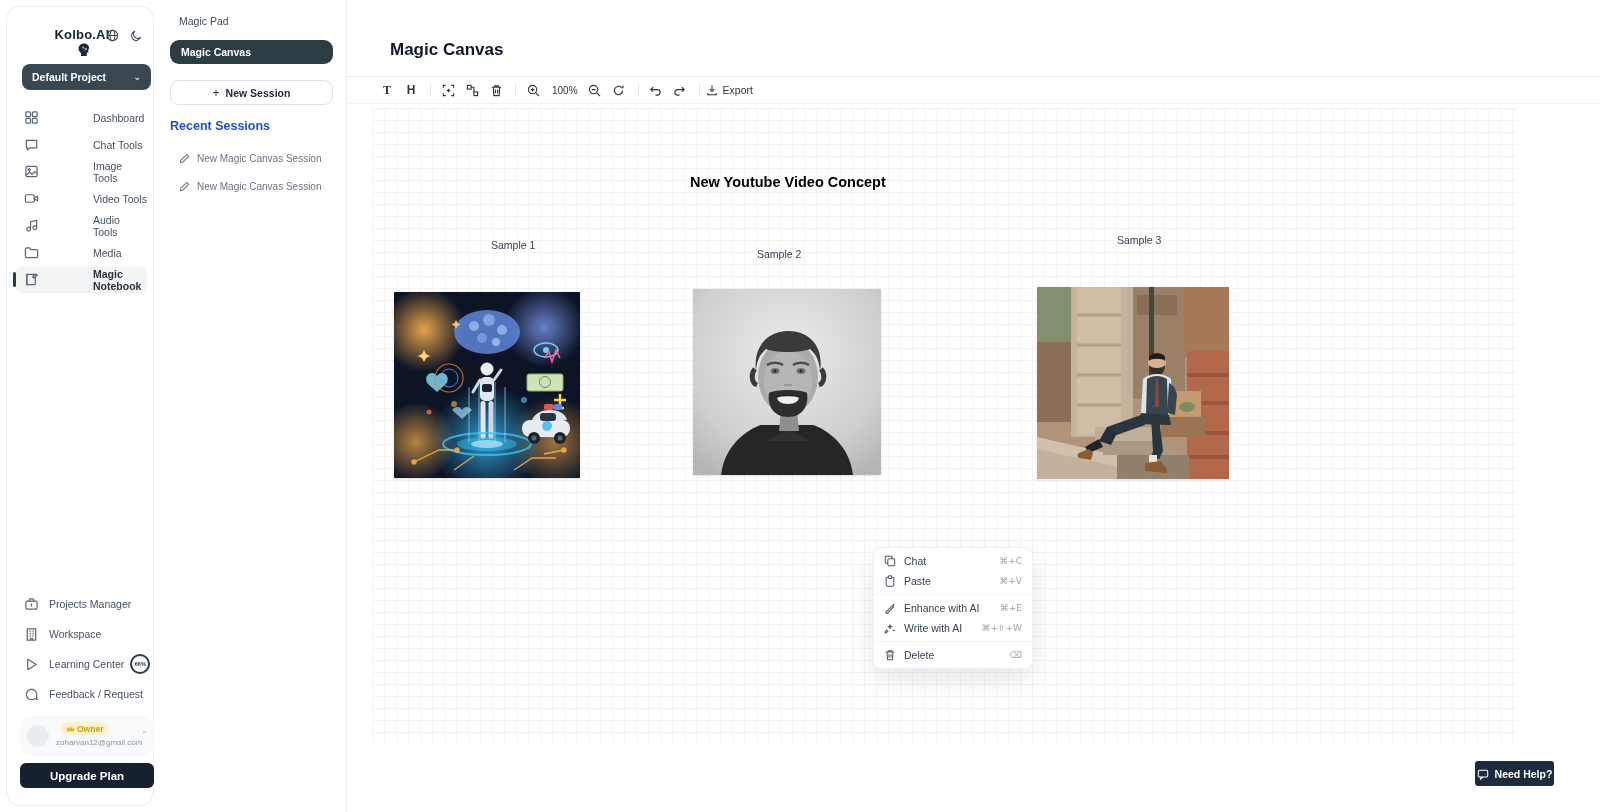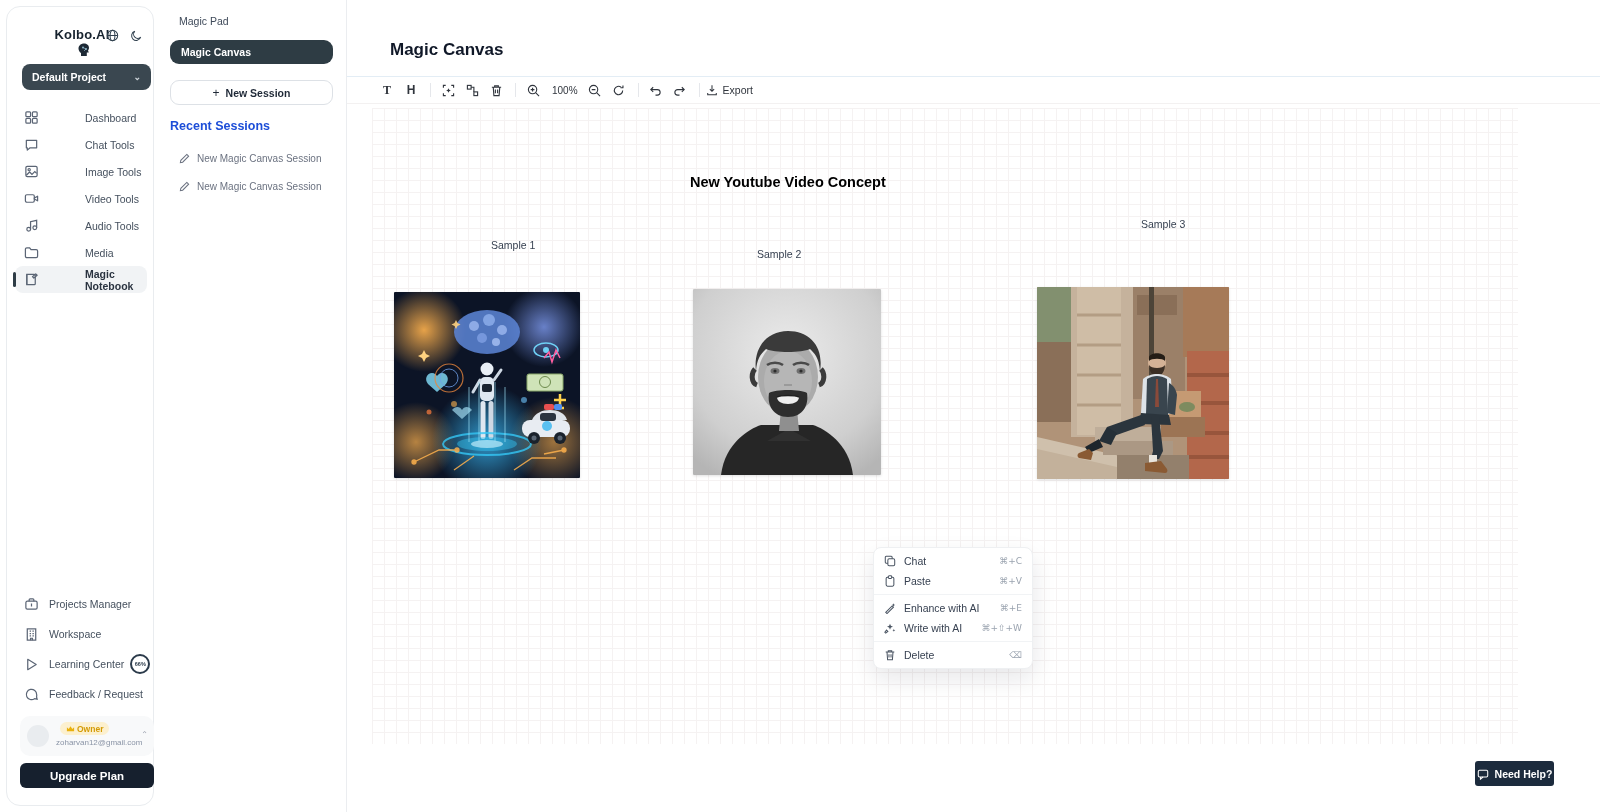--- a/index.html
+++ b/index.html
@@ -9,21 +9,21 @@
   
   #sidebar { left:6px; top:6px; width:148px; height:800px; background:#fff; border:1px solid #e9ecef; border-radius:14px; z-index:5; }
   .logo-row { position:absolute; left:16px; top:20px; width:118px; height:20px; display:flex; align-items:center;flex-direction:column; }
   .logo-text { font-size:13px; font-weight:bold; color:#16222e; letter-spacing:.2px; }
   .logo-head { margin-left:3px; }
   .logo-icons { position:absolute; right:-2px; top:1px; display:flex; gap:11px; color:#30404e; }
   .proj-btn { position:absolute; left:15px; top:57px; width:129px; height:26px; background:#3a4750; border-radius:8px; color:#fff; font-size:10.5px; font-weight:bold; display:flex; align-items:center; padding:0 10px; cursor:pointer; }
   .proj-btn .chev { margin-left:auto; font-size:9px; color:#cfd6db; }
   .nav { position:absolute; left:8px; top:97px; width:132px; }
   .nav-item { height:27px; display:flex; align-items:center; padding-left:9px; border-radius:8px; color:#45505e; font-size:10.5px; cursor:pointer; position:relative; }
-  .nav-item .nlabel { margin-left:2px;padding-left:44px; }
+  .nav-item .nlabel { margin-left:10px;padding-left:44px; }
   .nav-item.selected { background:#f1f3f5; color:#2a3340; font-weight:bold; }
   .nav-item.selected::before { content:""; position:absolute; left:-2px; top:6px; width:3px; height:15px; background:#2e3c46; border-radius:2px; }
   .nav-ico { width:15px; height:15px; color:#5b6575; flex:0 0 15px; }
   .foot-nav { position:absolute; left:8px; top:582px; width:136px; }
   .foot-item { height:30px; display:flex; align-items:center; padding-left:9px; color:#45505e; font-size:10.5px; cursor:pointer; }
   .foot-item .nlabel { margin-left:10px; }
   .ring { width:20px; height:20px; border:2px solid #2b3a4a; border-radius:50%; margin-left:6px; font-size:5.5px; color:#2b3a4a; display:flex; align-items:center; justify-content:center; font-weight:bold; }
   .user-chip { position:absolute; left:13px; top:709px; width:134px; height:40px; background:#f8f9fa; border-radius:10px; cursor:pointer; }
   .avatar { position:absolute; left:7px; top:9px; width:22px; height:22px; border-radius:50%; background:#e9ecef; }
   .owner-badge { position:absolute; left:40px; top:6px; height:13px; background:#fcf0cf; border-radius:7px; display:flex; align-items:center; padding:0 6px; font-size:8.5px; font-weight:bold; color:#d49b06; }
@@ -300,21 +300,21 @@
     <span>Export</span>
   </div>
 </div>
 
 <div id="canvas-grid" class="abs"></div>
 
 <div class="canvas-heading abs">New Youtube Video Concept</div>
 
 <div class="sample-label abs" style="left:455px; top:239px;margin-left:36px;">Sample 1</div>
 <div class="sample-label abs" style="left:757px; top:248px;">Sample 2</div>
-<div class="sample-label abs" style="left:1117px; top:218px;margin-left:24px;">Sample 3</div>
+<div class="sample-label abs" style="left:1117px; top:234px;">Sample 3</div>
 
 <div class="canvas-img abs" style="left:394px; top:292px; width:186px; height:186px;">
   <svg width="186" height="186" viewBox="0 0 186 186">
     <defs>
       <radialGradient id="og1" cx="50%" cy="50%" r="50%">
           <stop offset="0%" stop-color="#ffb24d"></stop>
           <stop offset="100%" stop-color="#ffb24d" stop-opacity="0"></stop>
         </radialGradient>
       <radialGradient id="bg1" cx="50%" cy="50%" r="50%">
           <stop offset="0%" stop-color="#39b9f5"></stop>

